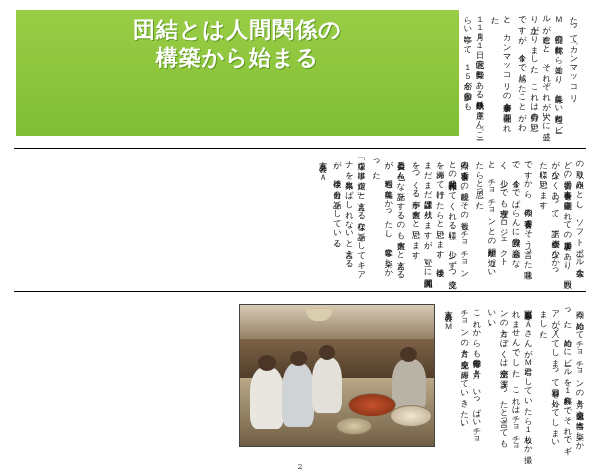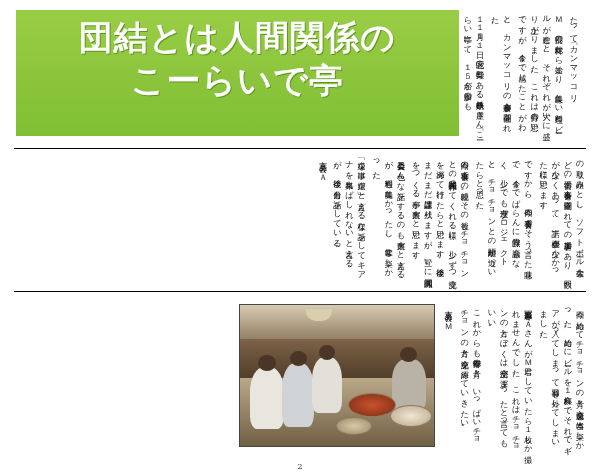--- a/index.html
+++ b/index.html
@@ -62,21 +62,21 @@
     align-items: center;
     justify-content: flex-start;
     padding-top: 6px;
     box-sizing: border-box;
     position: relative;
   }
   .banner-title {
     color: #ffffff;
     font-family: "DejaVu Serif", serif;
     font-weight: bold;
-    font-size: 34px;
+    font-size: 22px;
     line-height: 1.25;
     letter-spacing: 1px;
     text-align: center;
     text-shadow: 1px 1px 0 #5d9620;
   }
   .banner-sub {
     margin-top: 6px;
     color: #ffffff;
     font-family: "DejaVu Sans", sans-serif;
     font-weight: bold;
@@ -204,21 +204,21 @@
 
     <div class="intro-block">
       <div class="vtext">１１月１１日、北区の柴野にある鉄板焼き屋さん「こーらい亭」にて、１５名が参加のも</div>
       <div class="vtext">と、カンマッコリの食事会が開催された。</div>
       <div class="vtext">Ｍ 部長の乾杯から始まり、美味しい料理とビールが進むと、それぞれが大いに盛り上がりました。これは自分の思いですが、今まで感じたことがわ</div>
       <div class="vtext">たって「カンマッコリ</div>
     </div>
 
     <div class="banner">
       <div class="banner-title">団結とは人間関係の</div>
-      <div class="banner-title">こーらいで亭</div>
+      <div class="banner-title">構築から始まる</div>
     </div>
 
   </div>
 
   <hr class="hr-line">
 
   <div class="mid-row">
     <div class="vtext">の取り組みとし、ソフトボール大会などの学習会、食事会を開催されての参加者であり、回数が少なくあって、話す機会が少なかった様に思います。</div>
     <div class="vtext">ですから、今回の食事会でそう言った意味で、今までばらんに無謀の会話もなく、少しでも京理プロジェクトと、チョチョンとの距離が近づいたらと思った。</div>
     <div class="vtext">今回の食事会での親睦。その後もチョチョンとの共同関係作ってくれる様に、少しずつ交流を深めて行けたらと思います。今後はまだまだ課題は残りますが、互いに人間関係をつくる事が大事だと思います。</div>

